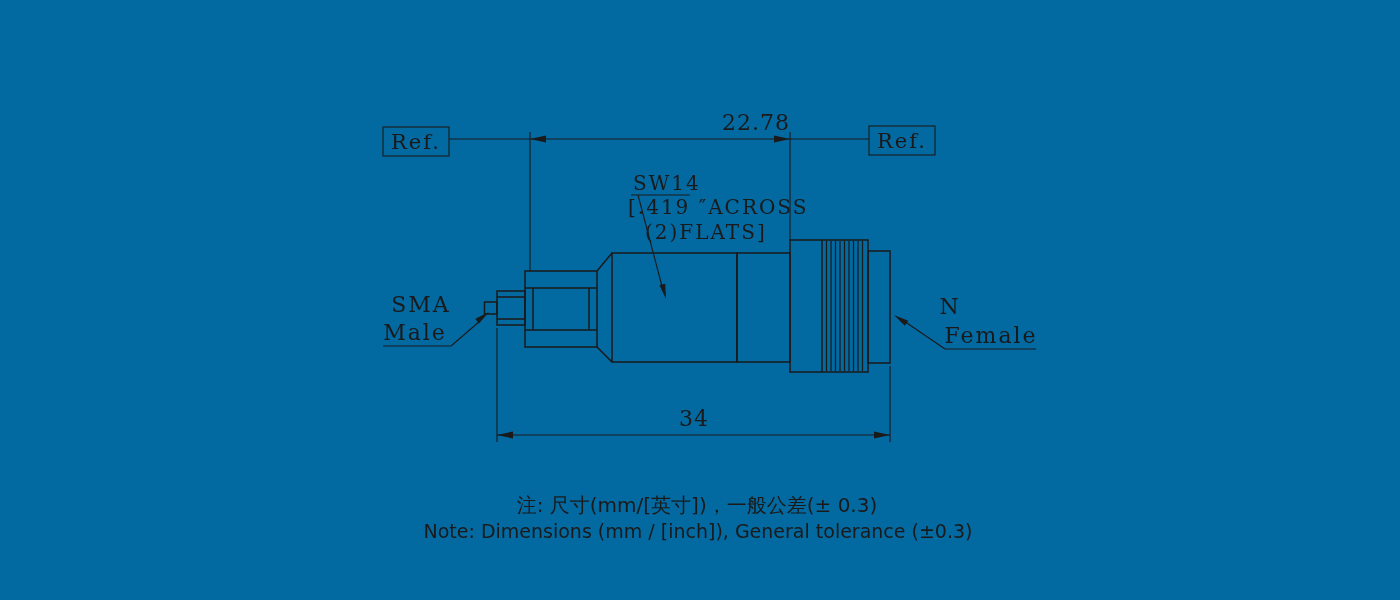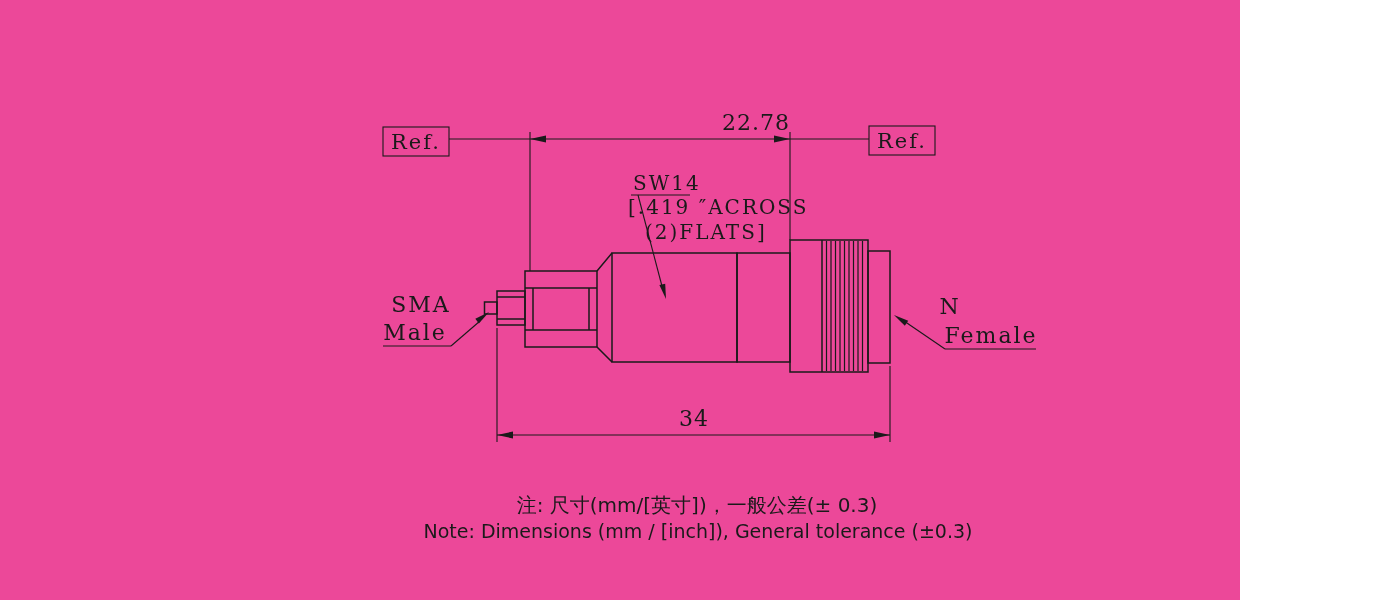--- a/index.html
+++ b/index.html
@@ -2,23 +2,23 @@
 <html><head>
 <meta charset="utf-8">
 <style>
   html, body {
     margin: 0;
     padding: 0;
     background: #ffffff;
   }
   .canvas {
     position: relative;
-    width: 1240px;
+    width: 1400px;
     height: 600px;
-    background: #ec4899;
+    background: #0369a1;
     overflow: hidden;
   }
   svg { display: block; }
   .cad-text {
     font-family: "DejaVu Serif", "Liberation Serif", serif;
     fill: #1a1a1a;
     letter-spacing: 2px;
   }
   .cad-num {
     font-family: "DejaVu Serif", "Liberation Serif", serif;

